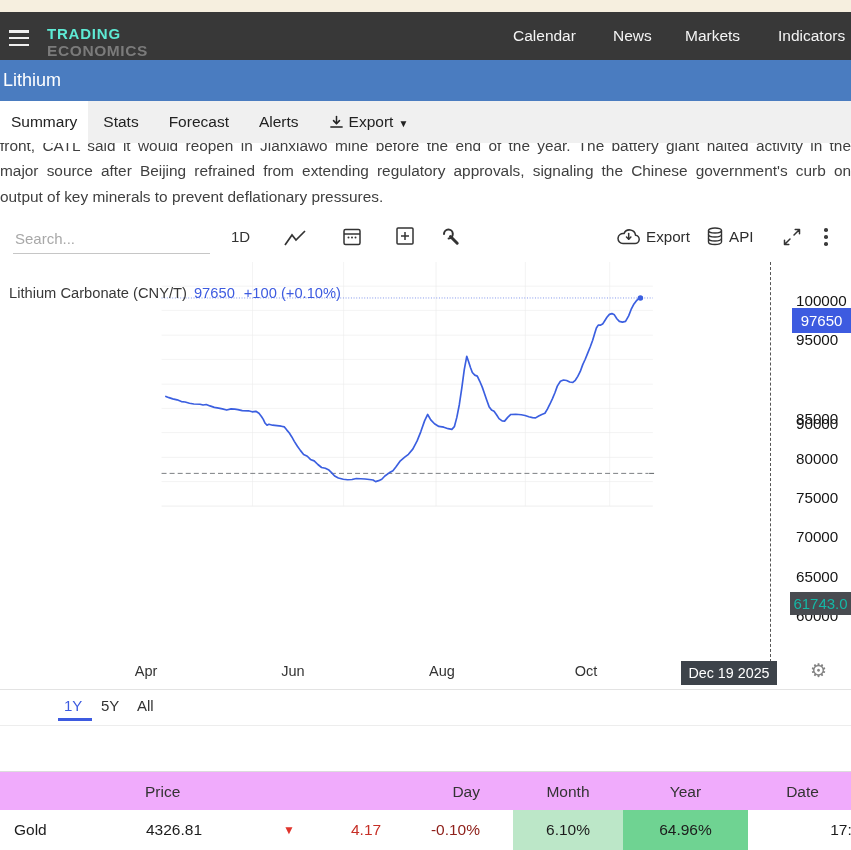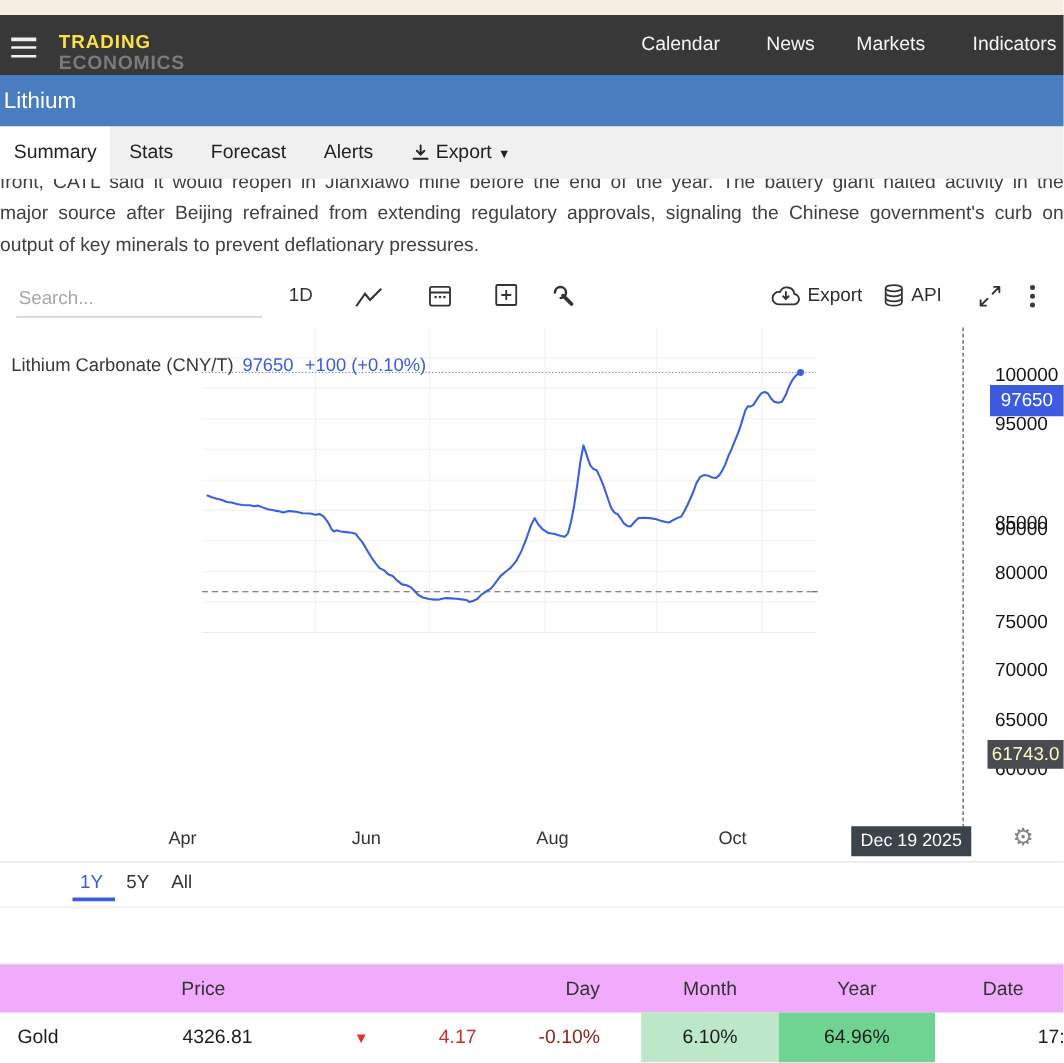--- a/index.html
+++ b/index.html
@@ -8,21 +8,21 @@
   .abs{position:absolute;}
 
   
   #top-strip{left:0;top:0;width:851px;height:12px;background:#f6efdf;}
 
   
   #navbar{left:0;top:12px;width:851px;height:48px;background:#383838;z-index:6;}
   #hamburger{left:9px;top:18px;width:20px;height:17px;cursor:pointer;}
   #hamburger div{height:2.6px;background:#efefef;margin-bottom:4.2px;}
   #logo{left:47px;top:14px;line-height:1;}
-  #logo .l1{font-size:15px;font-weight:bold;color:#fde047;letter-spacing:.8px;}
+  #logo .l1{font-size:15px;font-weight:bold;color:#5eead4;letter-spacing:.8px;}
   #logo .l2{font-size:15.5px;font-weight:bold;color:#7b7b7b;letter-spacing:.6px;margin-top:2px;}
   .nav-item{top:0;height:48px;line-height:48px;font-size:15.5px;color:#f4f4f4;cursor:pointer;white-space:nowrap;}
 
   
   #title-bar{left:0;top:60px;width:851px;height:41px;background:#4a7cc0;z-index:6;}
   #page-title{left:3px;top:0;height:31px;line-height:41px;color:#fff;font-size:18px;}
 
   
   #tabs-bar{left:0;top:101px;width:851px;height:42px;background:#f0f0f0;z-index:5;display:flex;align-items:stretch;}
   .tab{height:42px;line-height:42px;padding:0 15px;font-size:15.5px;color:#222;cursor:pointer;}
@@ -51,21 +51,21 @@
 
   
   #chart-svg{position:absolute;left:0;top:262px;z-index:1;}
   #legend{left:9px;top:285px;font-size:14.7px;color:#383838;z-index:2;white-space:nowrap;}
   #legend .val{color:#3d5be0;margin-left:7px;}
   #legend .chg{color:#3d5be0;margin-left:9px;}
   .y-tick{position:absolute;left:796px;font-size:15.2px;color:#141414;z-index:1;}
   .x-tick{position:absolute;top:663px;font-size:14.5px;color:#333;transform:translateX(-50%);z-index:1;}
   #price-badge{left:792px;width:59px;height:25px;background:#3d5be0;color:#fff;font-size:15px;
      text-align:center;line-height:25px;z-index:4;}
-  #ref-badge{left:790px;width:61px;height:23px;background:#484b50;color:#fef9c3;font-size:15px;
+  #ref-badge{left:790px;width:61px;height:23px;background:#484b50;color:#14b8a6;font-size:15px;
      text-align:center;line-height:23px;z-index:4;}
   #crosshair{left:770px;top:262px;height:400px;width:0;border-left:1.5px dashed #555;z-index:2;}
   #date-tooltip{left:681px;top:661px;width:96px;height:24px;background:#3d434a;color:#fff;
      font-size:14.3px;text-align:center;line-height:24px;z-index:5;}
   #gear-btn{left:810px;top:659px;font-size:19px;color:#838383;cursor:pointer;z-index:3;}
 
   
   #range-row{left:0;top:689px;width:851px;height:35px;background:#fff;border-top:1px solid #e3e3e3;
      border-bottom:1px solid #ededed;z-index:2;}
   .range-btn{position:absolute;top:7px;font-size:15px;color:#333;cursor:pointer;}

